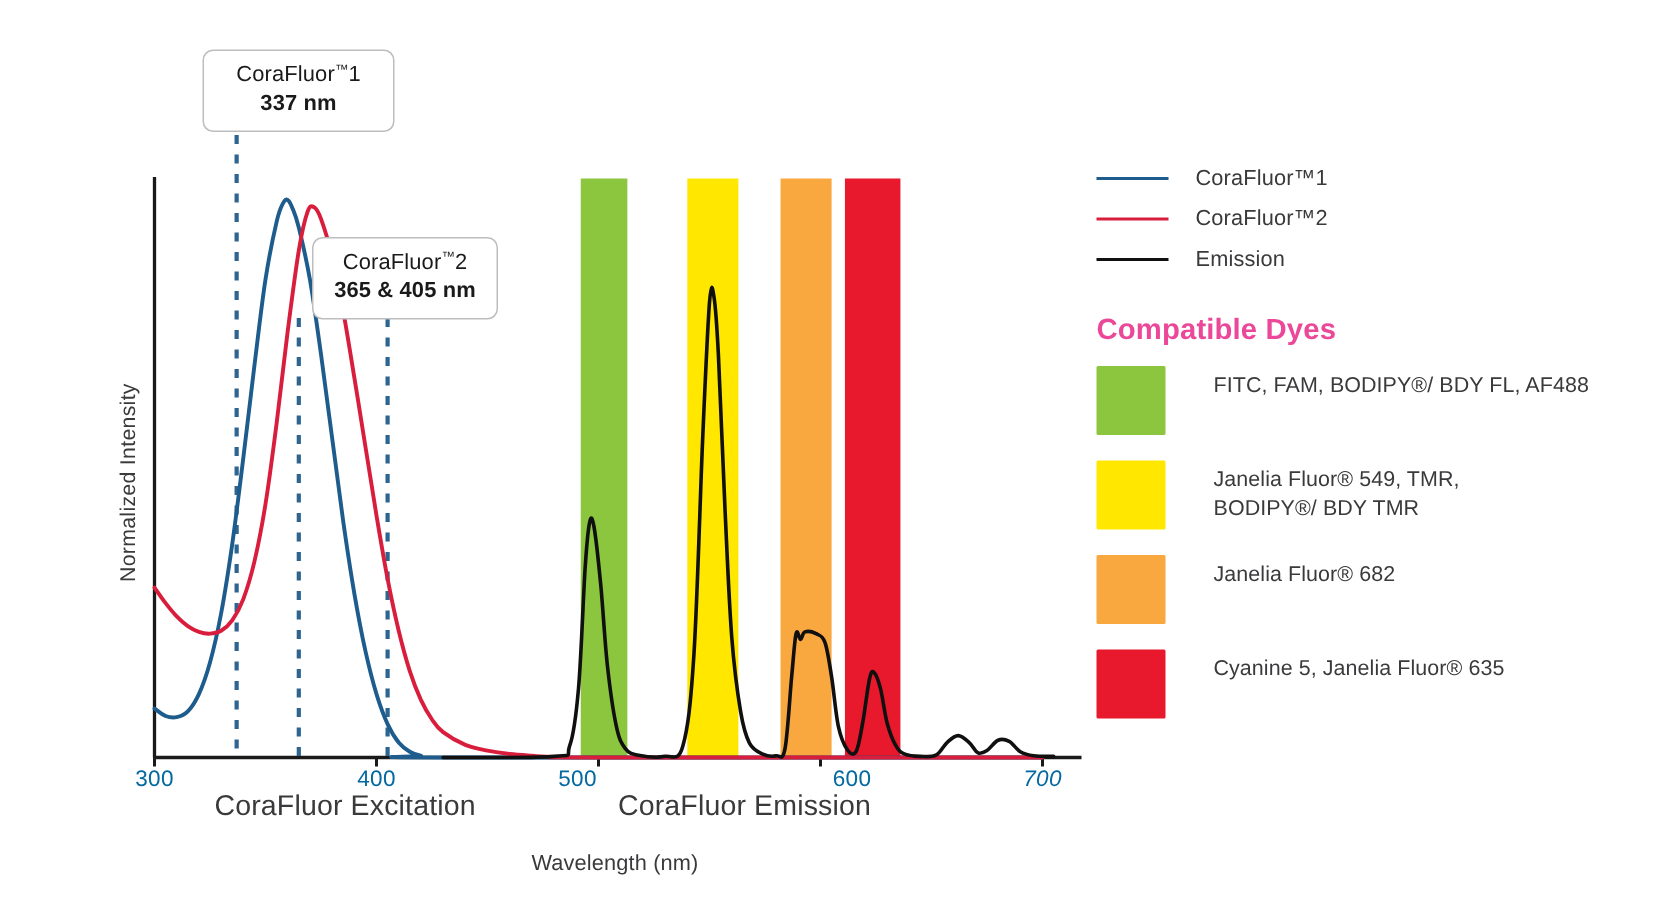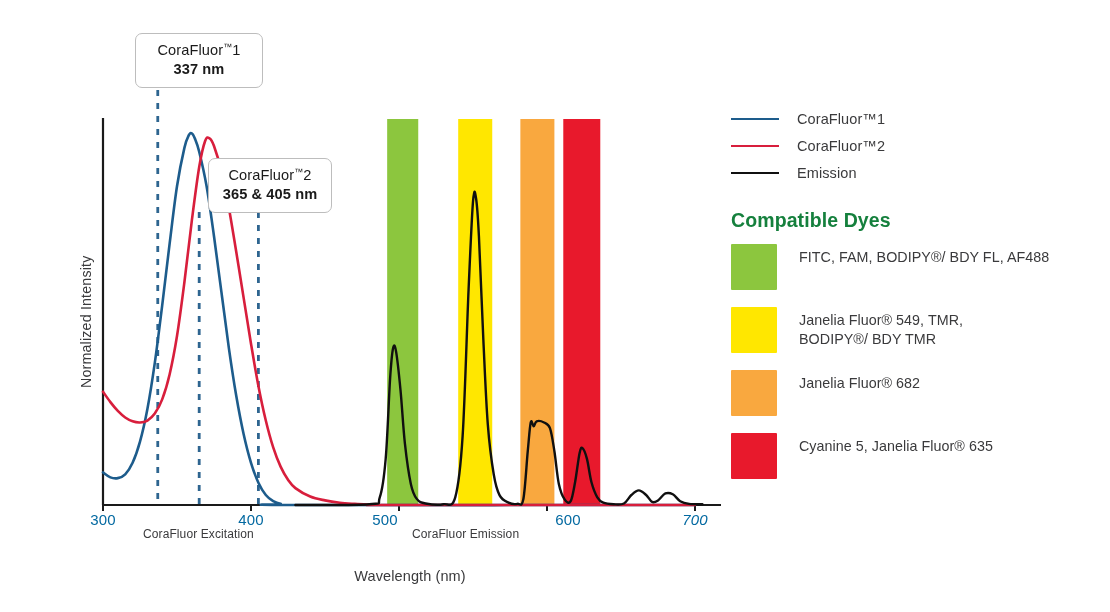--- a/index.html
+++ b/index.html
@@ -15,24 +15,24 @@
 
   
   .side{
     position:absolute;left:731px;top:105px;width:372px;
   }
   .leg-row{display:flex;align-items:center;height:27px;}
   .leg-swatch{width:48px;height:0;border-top:2.6px solid #000;margin-right:18px;flex:0 0 48px;}
   .leg-label{font-size:14.5px;color:#3a3a3c;letter-spacing:.1px;white-space:nowrap;}
 
   .dyes-title{
-    font-size:19.5px;color:#15803d;font-weight:600;
+    font-size:19.5px;color:#ec4899;font-weight:600;
     margin-top:23px;margin-bottom:12px;letter-spacing:.1px;
   }
-  .dye-row{display:flex;align-items:flex-start;margin-bottom:17px;}
+  .dye-row{display:flex;align-items:flex-start;margin-bottom:17px;gap:10px;}
   .dye-swatch{
     width:46px;height:46px;flex:0 0 46px;margin-right:22px;border-radius:1px;
   }
   .dye-label{
     font-size:14.3px;color:#3a3a3c;line-height:1.33;padding-top:4px;
     letter-spacing:.05px;white-space:pre-line;
   }
 
   
   .callout{
@@ -46,22 +46,22 @@
     color:#1a1a1a;
     padding:7px 12px 8px;
     box-sizing:border-box;
     letter-spacing:.1px;
   }
   .callout .l2{display:block;font-weight:bold;}
   sup.tm{font-size:.62em;vertical-align:.55em;letter-spacing:0;}
 
   
   .axcap{
-    position:absolute;font-size:12px;color:#3a3a3c;letter-spacing:.1px;
-    text-align:left;white-space:nowrap;
+    position:absolute;font-size:19px;color:#3a3a3c;letter-spacing:.1px;
+    text-align:right;white-space:nowrap;
   }
   .xtitle{
     position:absolute;font-size:14.5px;color:#3a3a3c;letter-spacing:.1px;
     text-align:center;white-space:nowrap;
   }
   .ylab{
     position:absolute;font-size:14.2px;color:#3a3a3c;letter-spacing:.2px;
     transform:rotate(-90deg);transform-origin:left top;white-space:nowrap;
   }
   .tick-txt{

